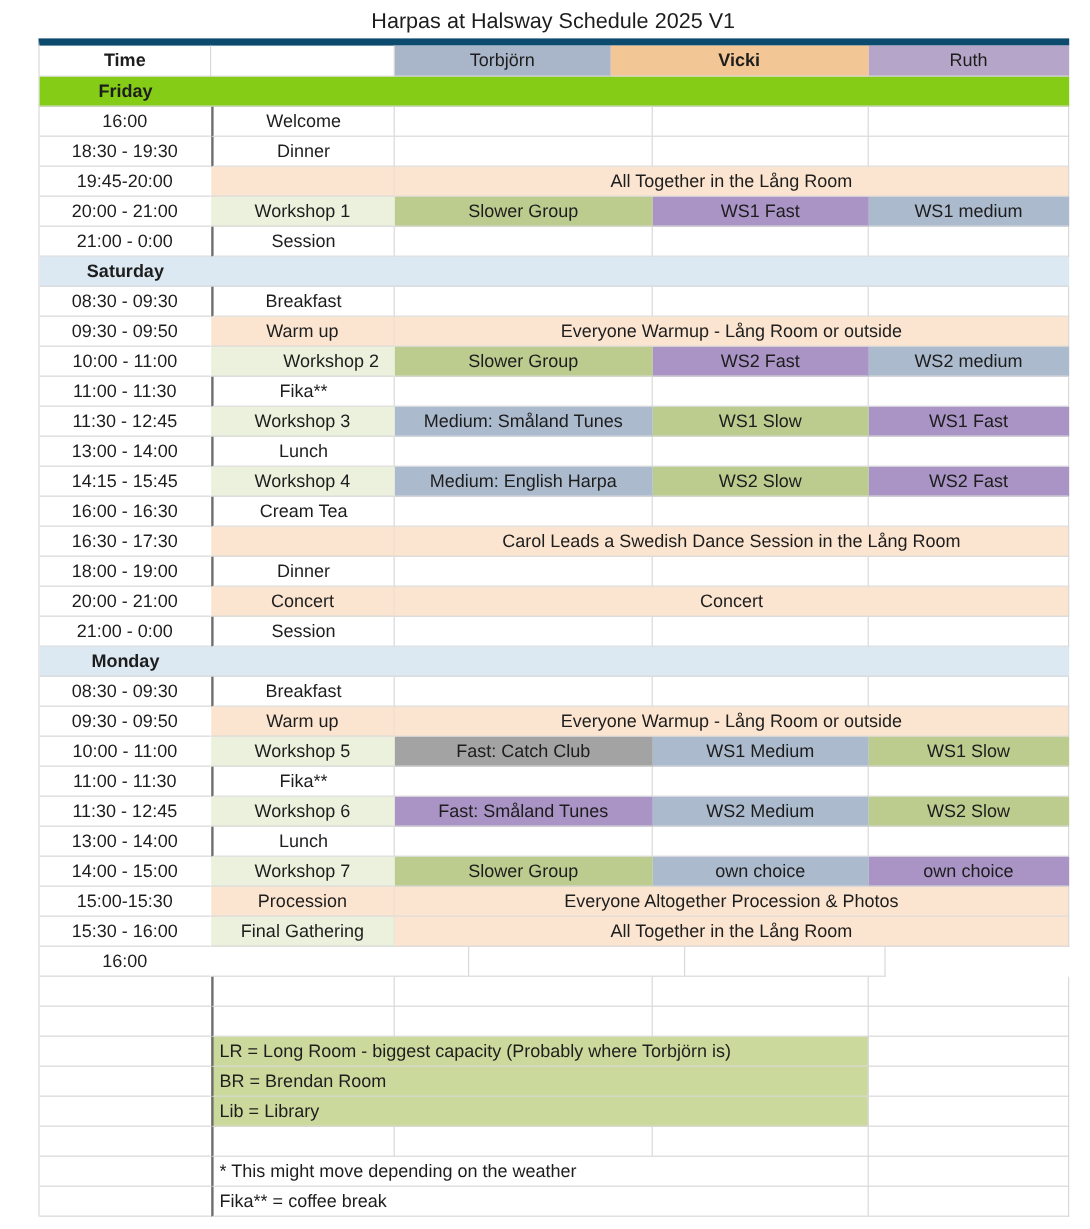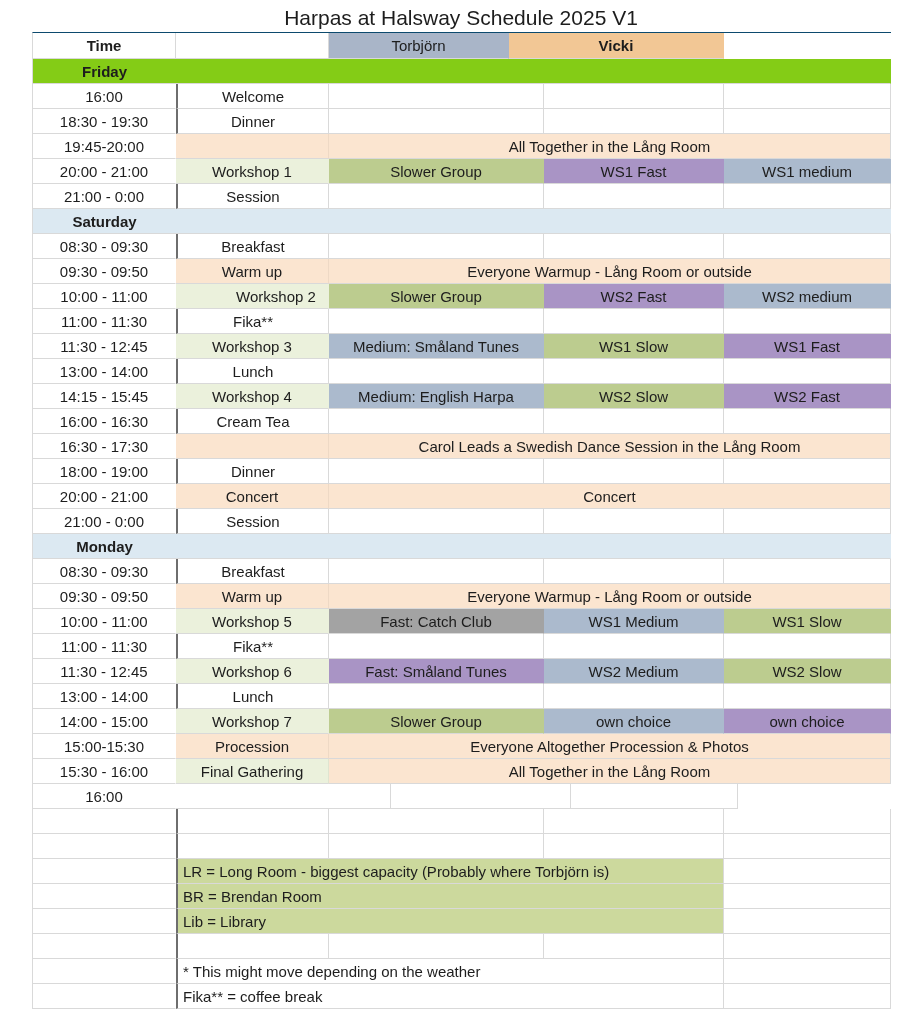--- a/index.html
+++ b/index.html
@@ -1,18 +1,18 @@
 <!DOCTYPE html>
 <html><head>
 <meta charset="utf-8">
 <style>
   html,body{margin:0;padding:0;background:#ffffff;}
   body{width:908px;height:1024px;overflow:hidden;font-family:"Liberation Sans",sans-serif;color:#1d1d1d;}
-  .title{margin:3px 0 0 32px;width:858px;height:29px;line-height:29px;text-align:center;font-size:21px;}
-  .tbl{margin-left:32px;width:858px;border-top:1px solid #0c4a6e;border-left:1px solid #d9d9d9;}
+  .title{margin:3px 0 0 32px;width:858px;height:29px;line-height:29px;text-align:center;font-size:18px;}
+  .tbl{margin-left:32px;width:858px;border-top:6px solid #0c4a6e;border-left:1px solid #d9d9d9;}
   .row{display:flex;height:25px;}
   .row.header{height:26px;}
   .cell{box-sizing:border-box;height:100%;border-right:1px solid #d9d9d9;border-bottom:1px solid #d9d9d9;
         display:flex;align-items:center;justify-content:center;font-size:15px;white-space:nowrap;overflow:visible;}
   .c0{width:143px}.c1{width:153px}.c2{width:215px}.c3{width:180px}.c4{width:167px}
   .cspan{width:562px}
   .cmerge{width:548px;justify-content:flex-start;padding-left:5px;}
   .bold{font-weight:bold;}
   .noR{border-right-color:transparent;}
   .divider{border-left:2px solid #6e6e6e;}
@@ -23,20 +23,21 @@
 <body>
 
 <div class="title">Harpas at Halsway Schedule 2025 V1</div>
 
 <div class="tbl">
   <div class="row header">
     <div class="cell c0 bold">Time</div>
     <div class="cell c1"></div>
     <div class="cell c3 noR" style="background: rgb(169, 181, 200);">Torbjörn</div>
     <div class="cell c2 bold noR" style="background: rgb(242, 199, 149);">Vicki</div>
+    <div class="cell c4 noR" style="background: rgb(181, 165, 201);">Ruth</div>
   </div>
   <div id="rows">
       <div class="row">
         <div class="cell day-band noR" style="background: #84cc16;">
           <div class="day-label">Friday</div>
         </div>
       </div>
       <div class="row">
         <div class="cell c0 noR">16:00</div>
         <div class="cell c1 divider">Welcome</div>

